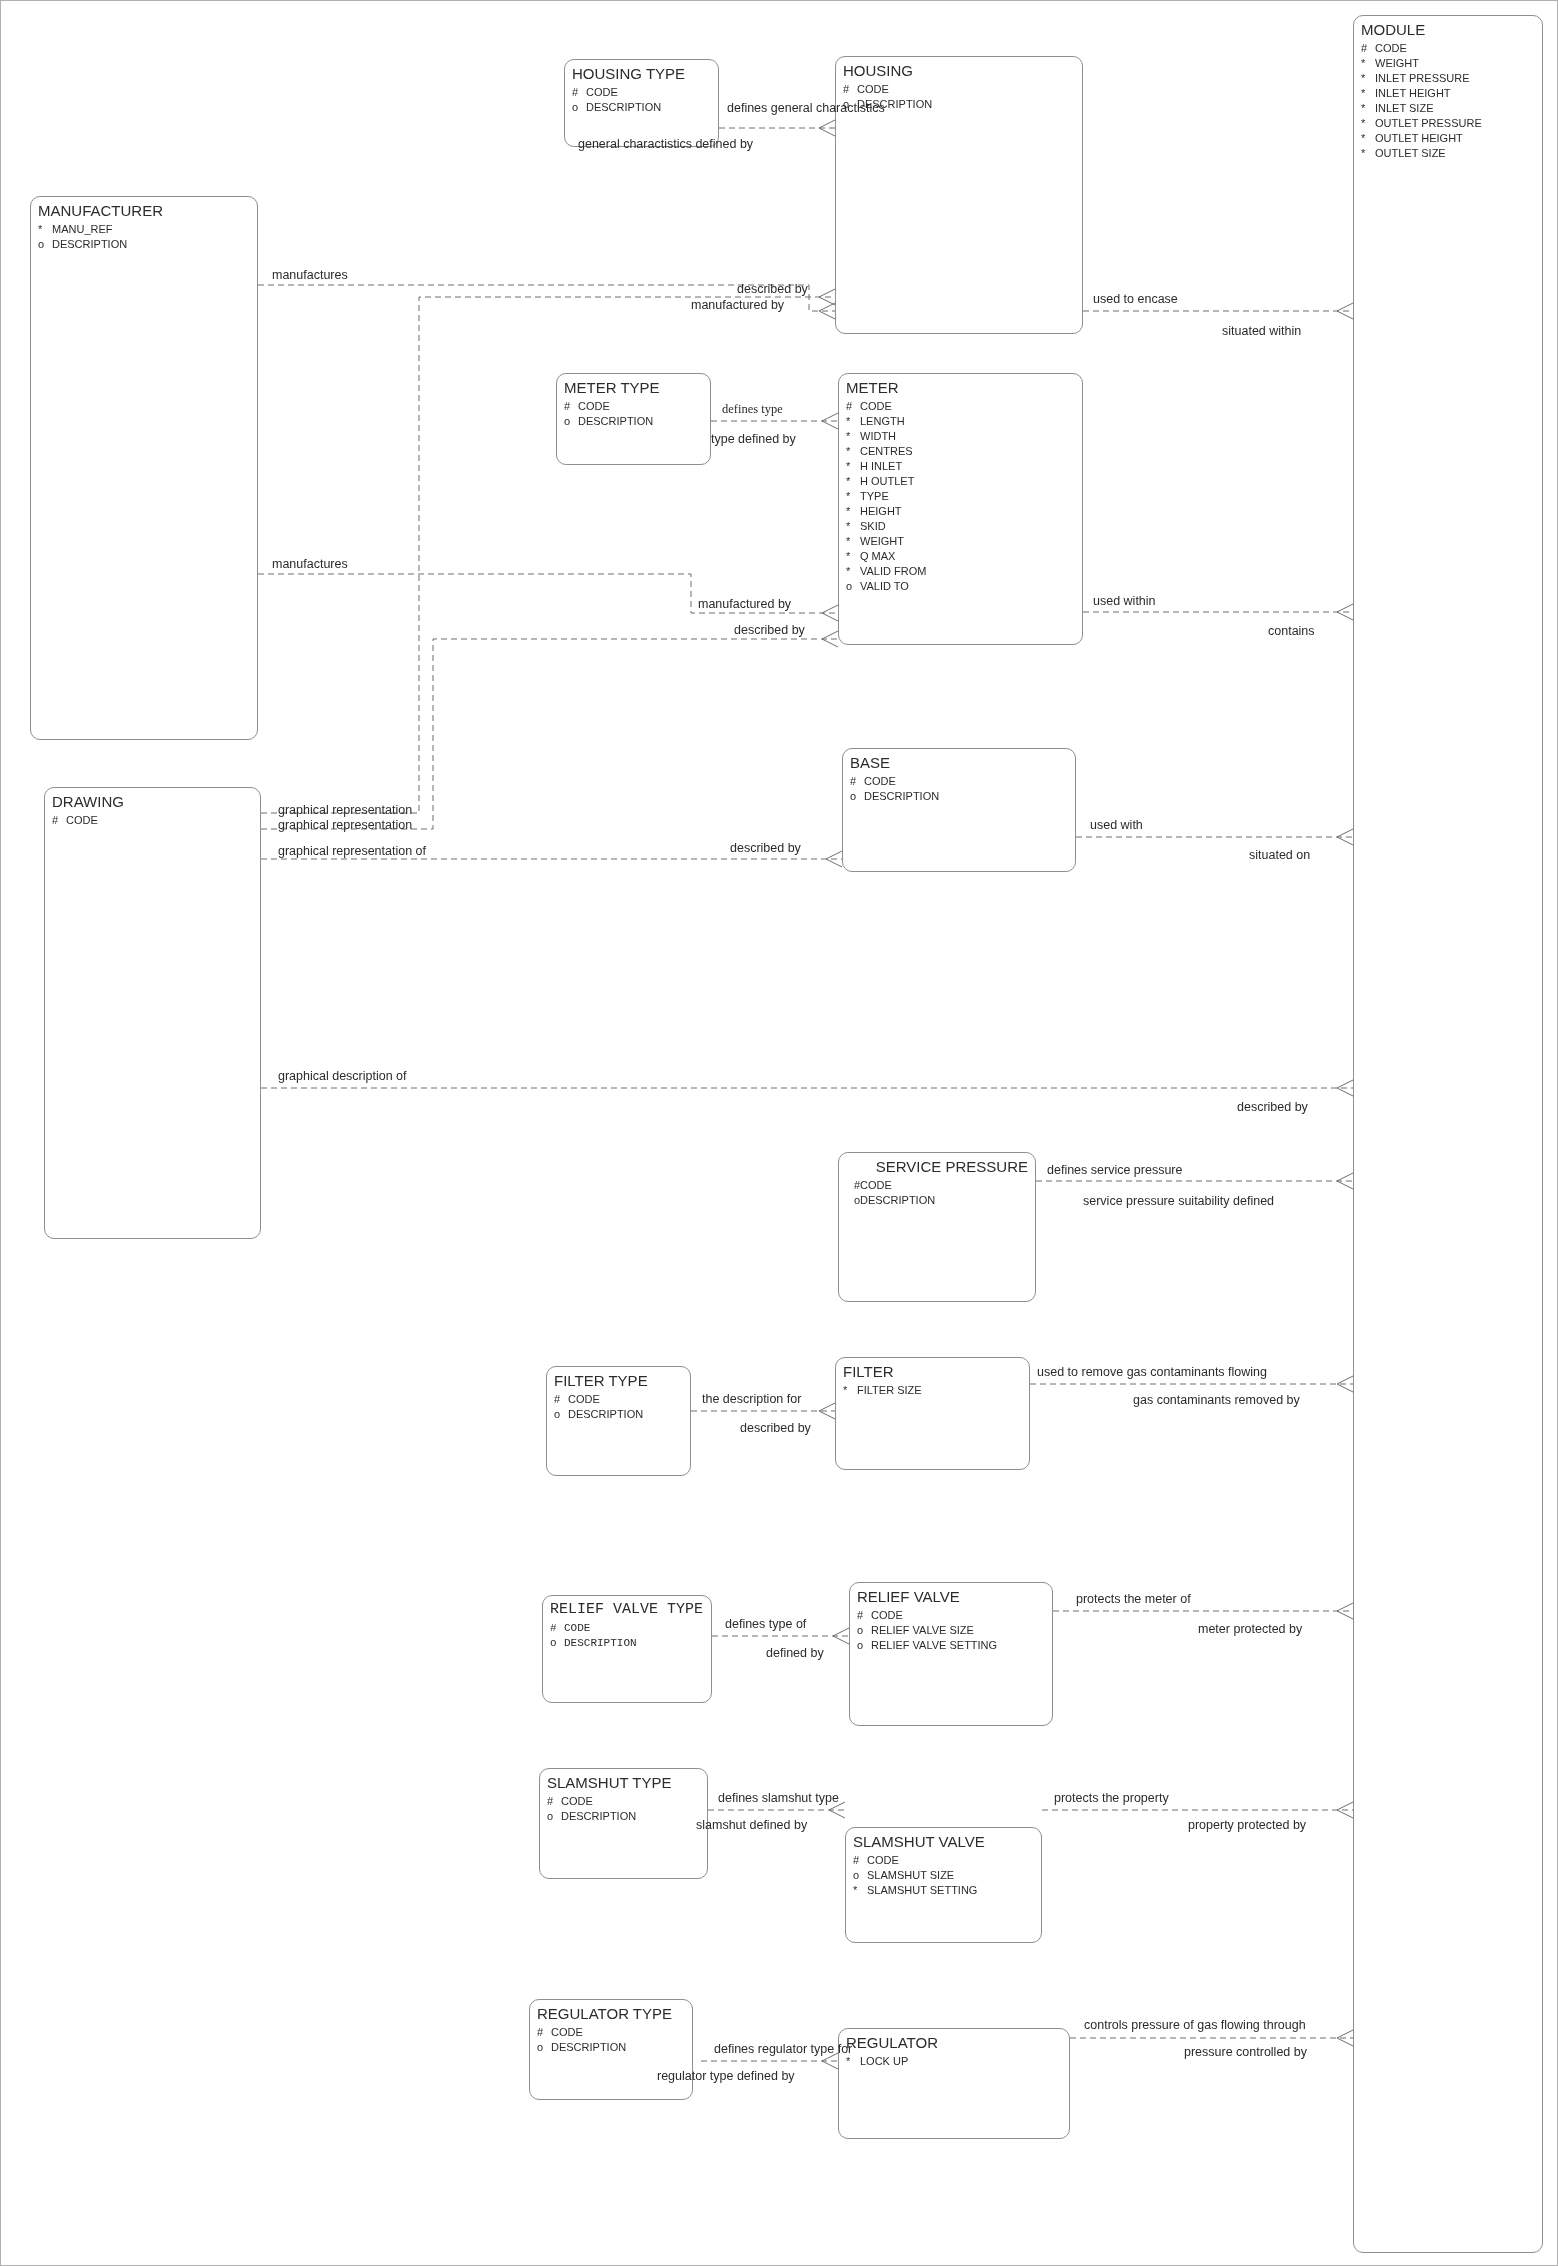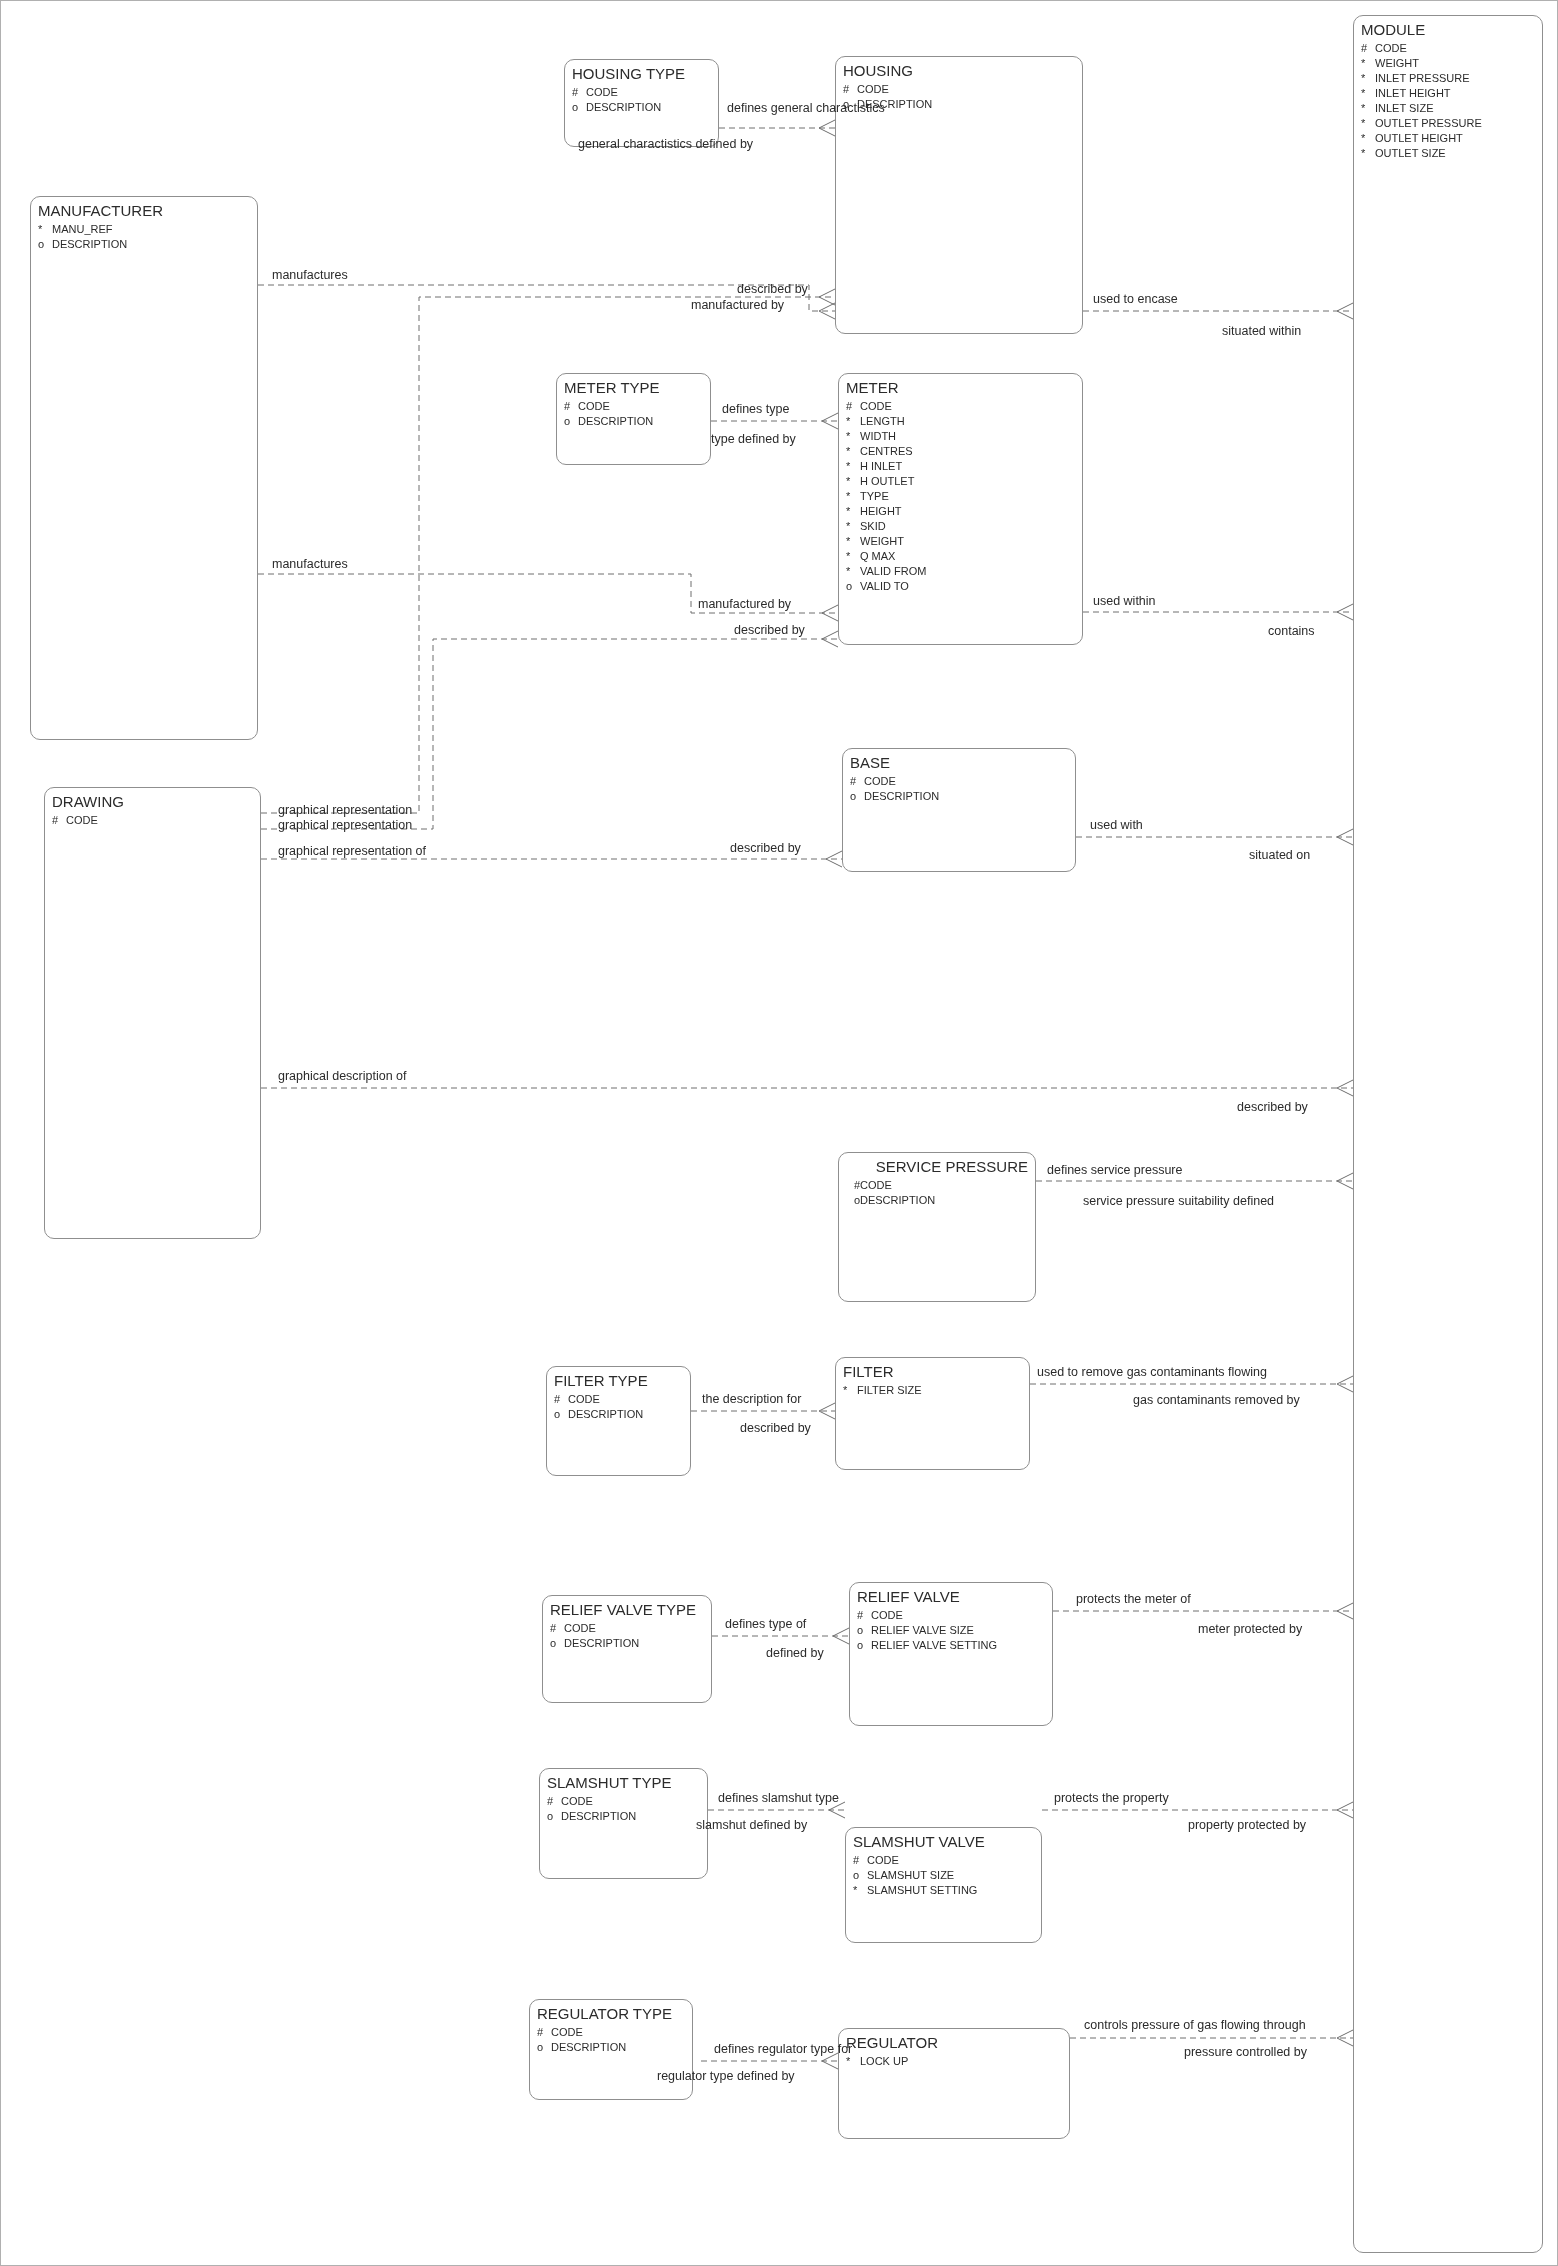--- a/index.html
+++ b/index.html
@@ -278,21 +278,21 @@
         <span>DESCRIPTION</span>
       </div>
     </div>
     <div class="entity" style="left: 834px; top: 1356px; width: 195px; height: 113px;">
       <div class="entity-title">FILTER</div>
       <div class="attr">
         <span class="attr-mark">*</span>
         <span>FILTER SIZE</span>
       </div>
     </div>
-    <div class="entity" style="left: 541px; top: 1594px; width: 170px; height: 108px;">
+    <div class="entity" style="left: 541px; top: 1594px; width: 170px; height: 108px; font-family: Liberation Mono, monospace;">
       <div class="entity-title">RELIEF VALVE TYPE</div>
       <div class="attr">
         <span class="attr-mark">#</span>
         <span>CODE</span>
       </div>
       <div class="attr">
         <span class="attr-mark">o</span>
         <span>DESCRIPTION</span>
       </div>
     </div>
@@ -355,21 +355,21 @@
         <span>LOCK UP</span>
       </div>
     </div>
     <div class="rlabel" style="left: 726px; top: 100px;">defines general charactistics</div>
     <div class="rlabel" style="left: 577px; top: 136px;">general charactistics defined by</div>
     <div class="rlabel" style="left: 271px; top: 267px;">manufactures</div>
     <div class="rlabel" style="left: 736px; top: 281px;">described by</div>
     <div class="rlabel" style="left: 690px; top: 297px;">manufactured by</div>
     <div class="rlabel" style="left: 1092px; top: 291px;">used to encase</div>
     <div class="rlabel" style="left: 1221px; top: 323px;">situated within</div>
-    <div class="rlabel" style="left: 721px; top: 401px;">defines type</div>
+    <div class="rlabel" style="left: 721px; top: 401px; font-family: Liberation Serif, serif;">defines type</div>
     <div class="rlabel" style="left: 710px; top: 431px;">type defined by</div>
     <div class="rlabel" style="left: 271px; top: 556px;">manufactures</div>
     <div class="rlabel" style="left: 697px; top: 596px;">manufactured by</div>
     <div class="rlabel" style="left: 733px; top: 622px;">described by</div>
     <div class="rlabel" style="left: 1092px; top: 593px;">used within</div>
     <div class="rlabel" style="left: 1267px; top: 623px;">contains</div>
     <div class="rlabel" style="left: 277px; top: 802px;">graphical representation</div>
     <div class="rlabel" style="left: 277px; top: 817px;">graphical representation</div>
     <div class="rlabel" style="left: 277px; top: 843px;">graphical representation of</div>
     <div class="rlabel" style="left: 729px; top: 840px;">described by</div>

